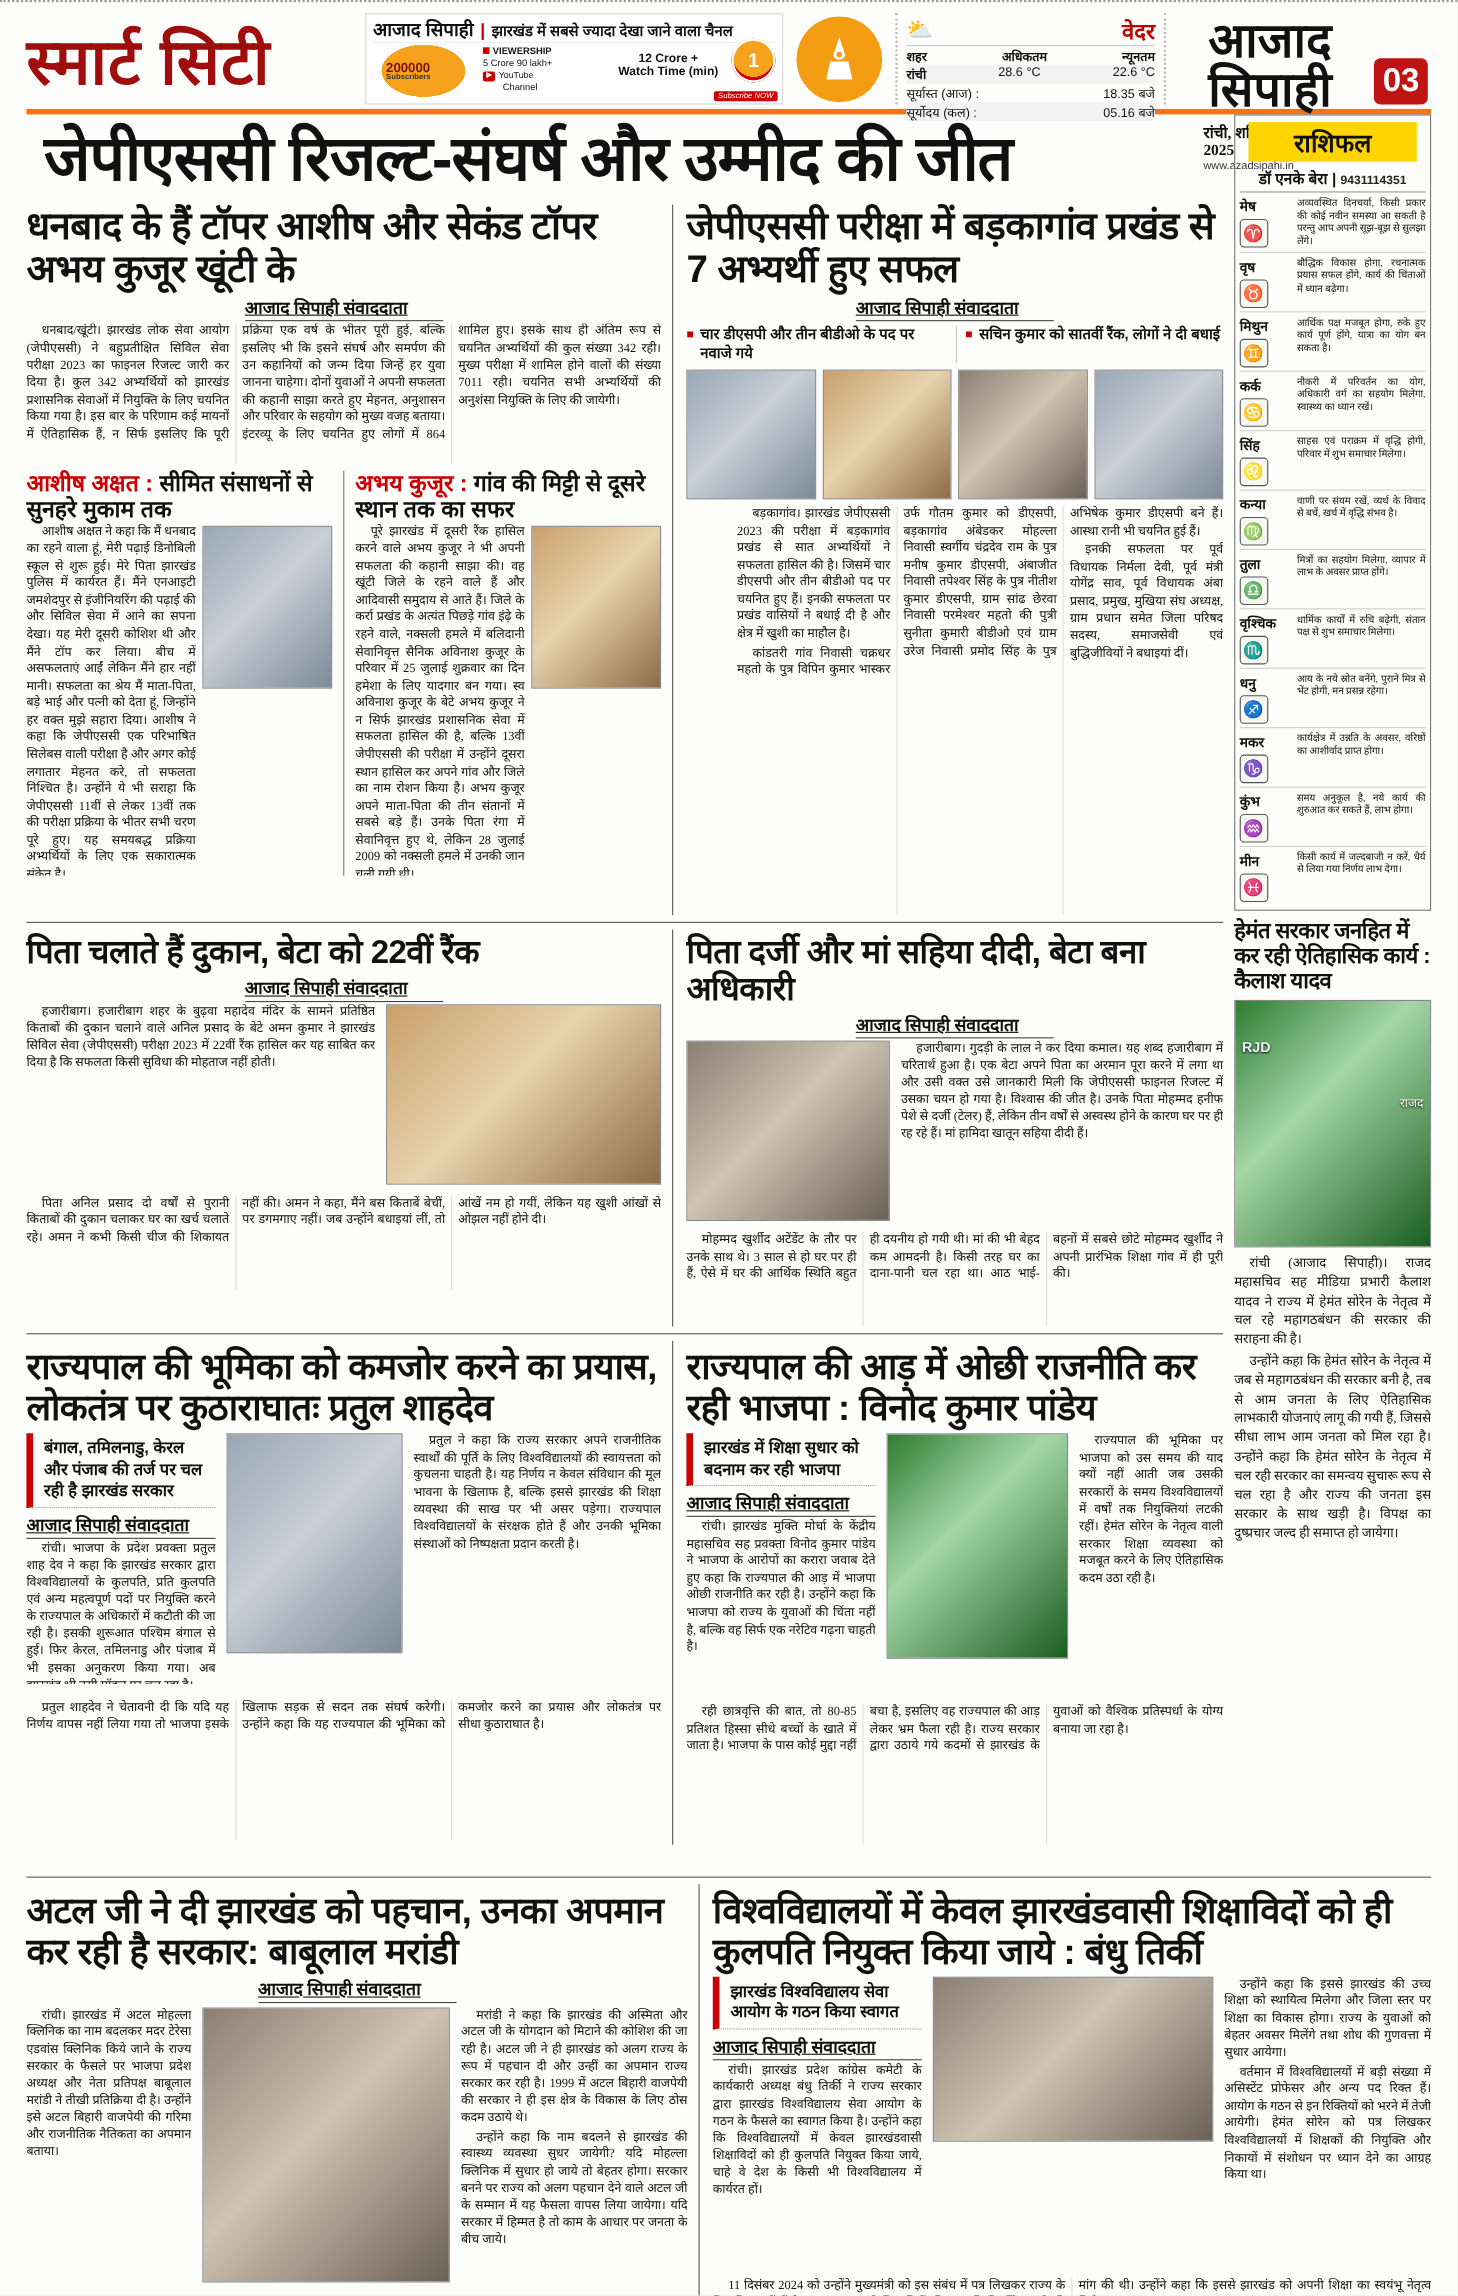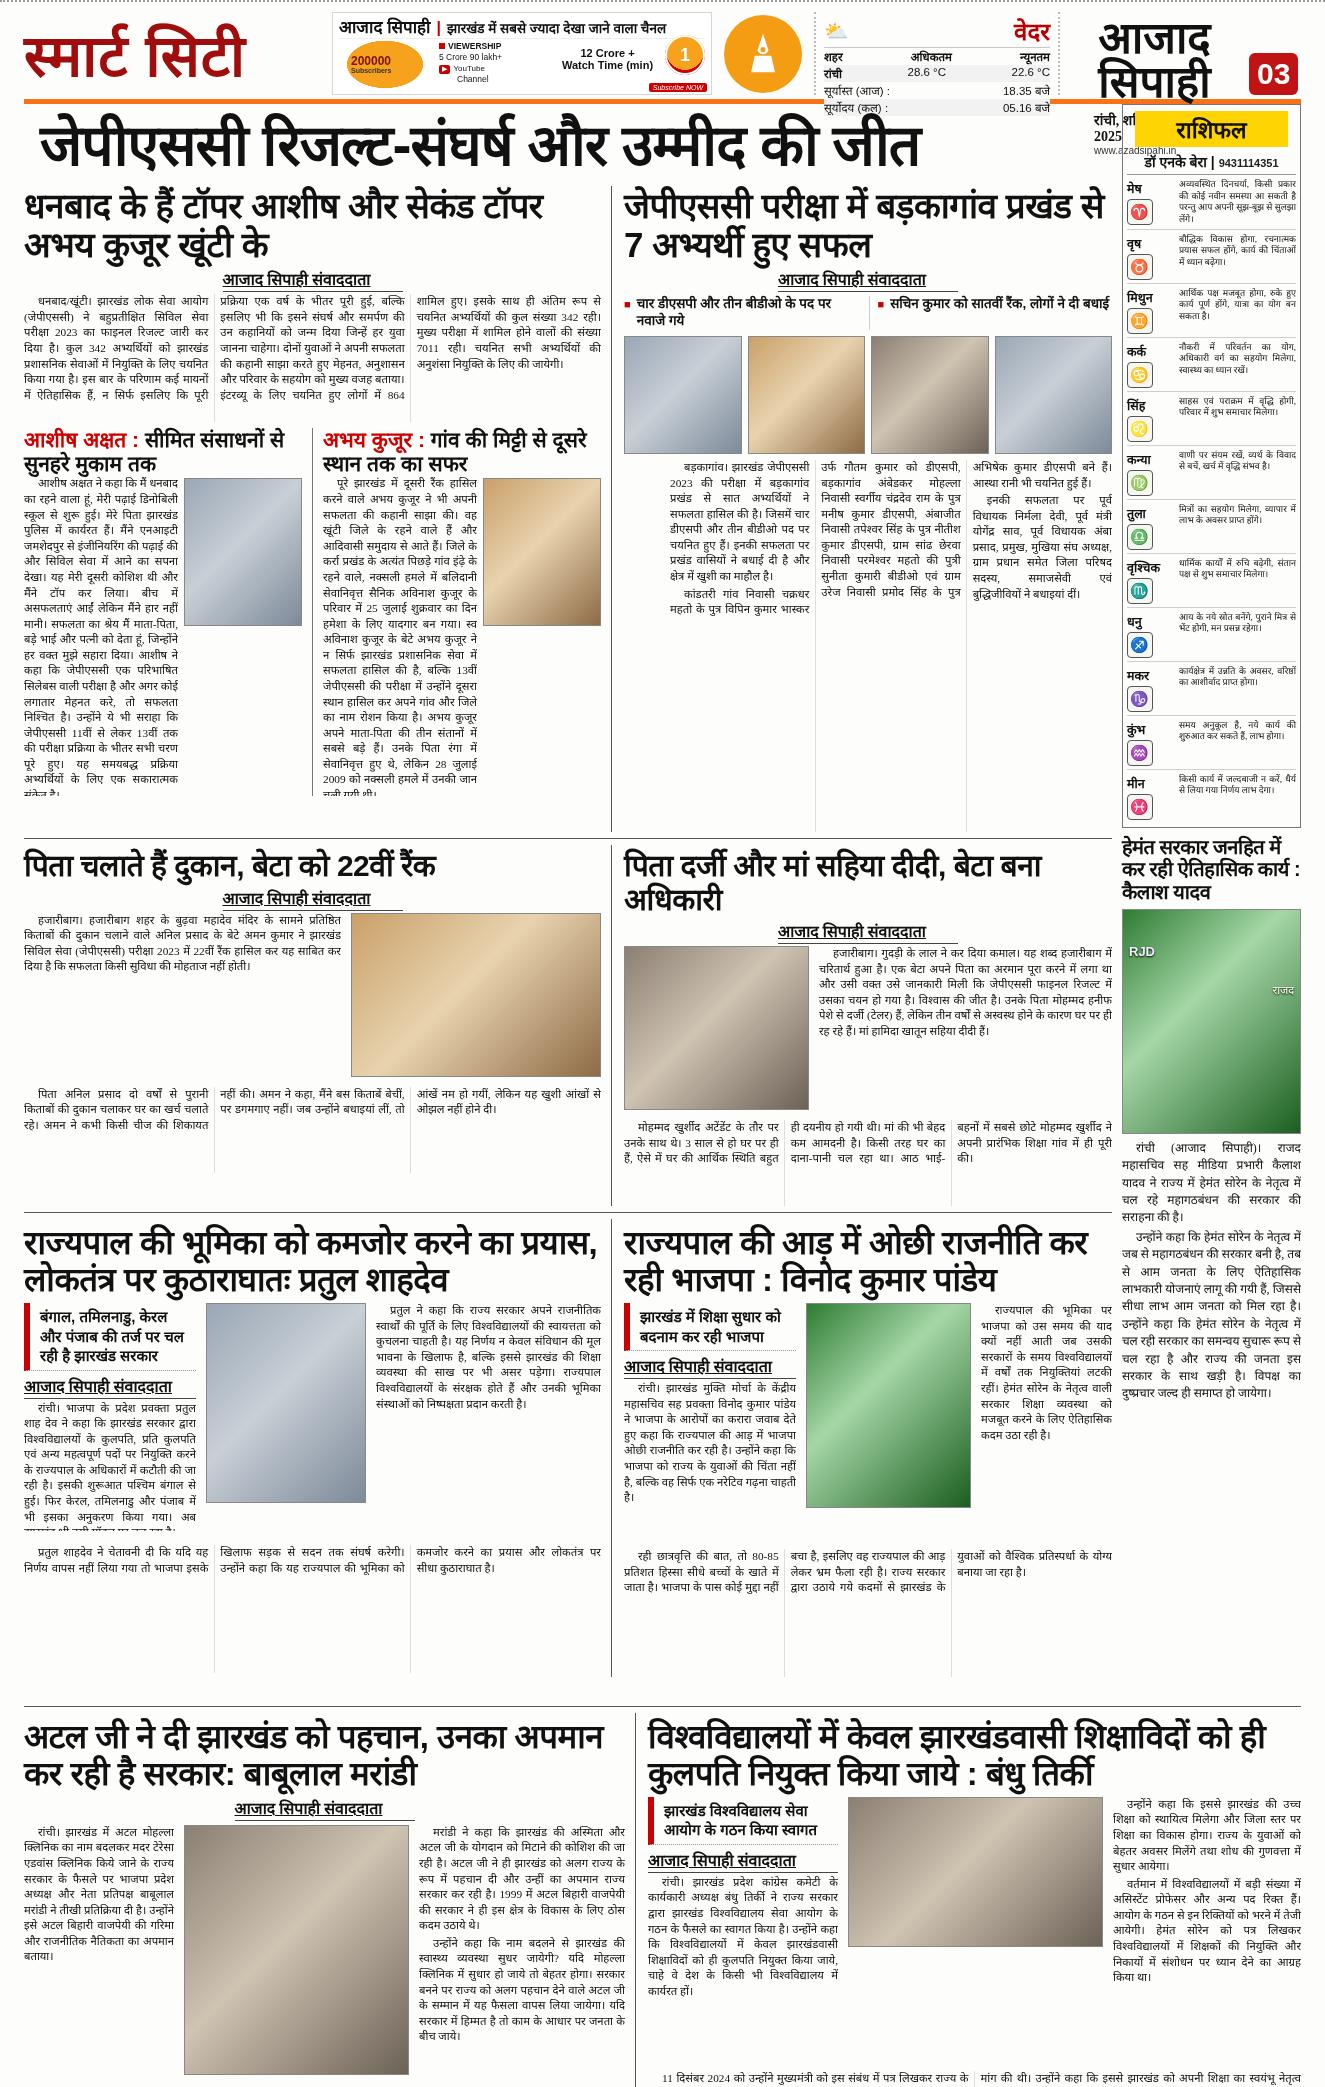--- a/index.html
+++ b/index.html
@@ -30,21 +30,21 @@
             display:flex; align-items:center; justify-content:center; font-size:18px; box-shadow:0 0 0 2px #fff inset; }
   .ytline { font-size:8px; margin-top:2px; display:flex; align-items:center; gap:3px;}
   .yt { color:#fff; background:#c00; border-radius:2px; font-size:7px; padding:0 3px; }
   .subscribe { position:absolute; right:4px; bottom:2px; background:#c00; color:#fff; font-size:7px; padding:1px 4px; border-radius:2px; font-style:italic;}
   .penlogo { width:86px; display:flex; align-items:center; justify-content:center; }
   .pen-circle { width:78px; height:78px; border-radius:50%; background:#f49d13; display:flex; align-items:center; justify-content:center; }
   .pen-circle svg { width:44px; height:44px; }
   .weather { width:246px; border-left:2px dotted #bbb; border-right:2px dotted #bbb; padding:2px 8px; font-family:"Liberation Sans",sans-serif; font-size:11.5px; }
   .weather-top { display:flex; align-items:center; gap:6px; border-bottom:1px solid #c9c9c9; }
   .cloud { font-size:20px; line-height:1; }
-  .weather-title { color:#b00; font-weight:bold; font-size:24px; margin-left:auto; }
+  .weather-title { color:#b00; font-weight:bold; font-size:20px; margin-left:auto; }
   .wrow { display:flex; justify-content:space-between; padding:1px 0; }
   .wrow.alt { background:#f2f2f2; }
   .wrow b { font-weight:bold; }
   .masthead { flex:1; text-align:center; padding-top:4px; }
   .masthead .paper { font-family:"Liberation Sans",sans-serif; font-weight:bold; font-size:44px; line-height:1; }
   .masthead .dateline { font-weight:bold; font-size:14px; margin-top:6px; text-align:left; padding-left:26px;}
   .masthead .site { font-family:"Liberation Sans",sans-serif; font-size:10px; color:#333; text-align:left; padding-left:26px;}
   .pagenum { width:52px; display:flex; align-items:flex-end; }
   .pagenum span { background:#c01414; color:#fff; font-family:"Liberation Sans",sans-serif; font-weight:bold;
                   font-size:30px; padding:4px 8px; border-radius:6px; }
@@ -95,21 +95,21 @@
   .sign:last-child { border-bottom:none; }
   .sign .nm { width:46px; }
   .sign .nm b { font-size:12.5px; }
   .sign .glyph { width:26px; height:26px; border:1px solid #555; border-radius:4px; display:flex; align-items:center; justify-content:center; font-size:15px; margin-top:2px; background:#f7f7f2; }
   .sign .tx { flex:1; font-size:9px; line-height:1.3; text-align:justify; font-family:"Liberation Serif",serif; }
 
   .rail-story { margin-top:8px; }
   .rail-story .h2 { font-size:20px; }
   .rail-photo { width:100%; height:225px; position:relative; margin:6px 0; }
   .rail-photo .tagL { position:absolute; left:6px; top:34px; color:#eef; font-weight:bold; font-family:"Liberation Sans",sans-serif; font-size:13px; text-shadow:0 1px 2px #000; }
-  .rail-photo .tagR { position:absolute; right:6px; top:72px; color:#ffe; font-size:11px; text-shadow:0 1px 2px #000; }
+  .rail-photo .tagR { position:absolute; right:6px; top:84px; color:#ffe; font-size:11px; text-shadow:0 1px 2px #000; }
 
   
   .band2 .h2 { font-size:30px; margin:4px 0; }
   .b2row { display:flex; gap:10px; }
   .b2row .bodytxt { flex:1; }
 
   
   .bigh { font-size:33px; margin:6px 0 4px; }
   .qb-wrap { width:172px; flex:none; }
   .qb-wrap .byline { width:auto; }

